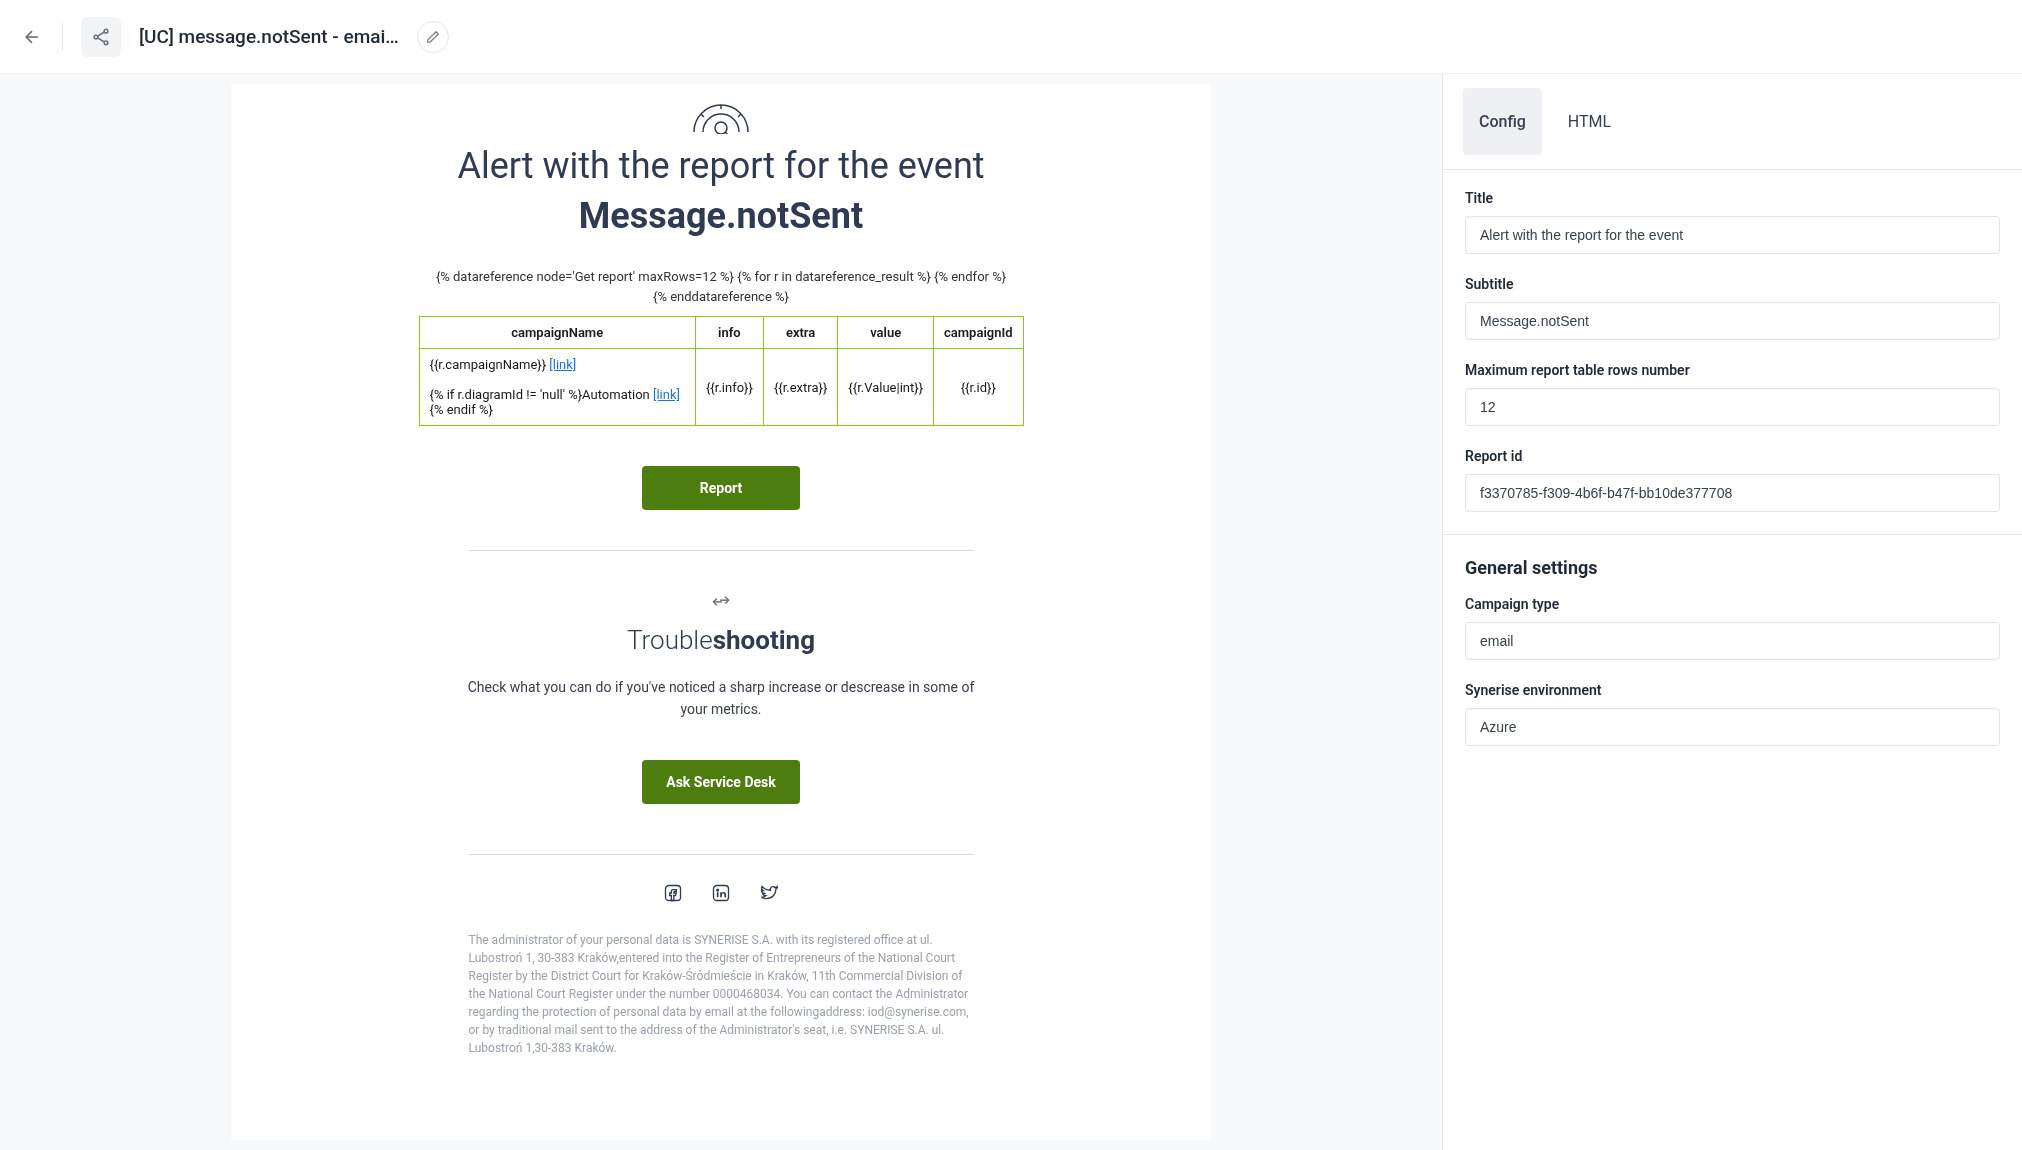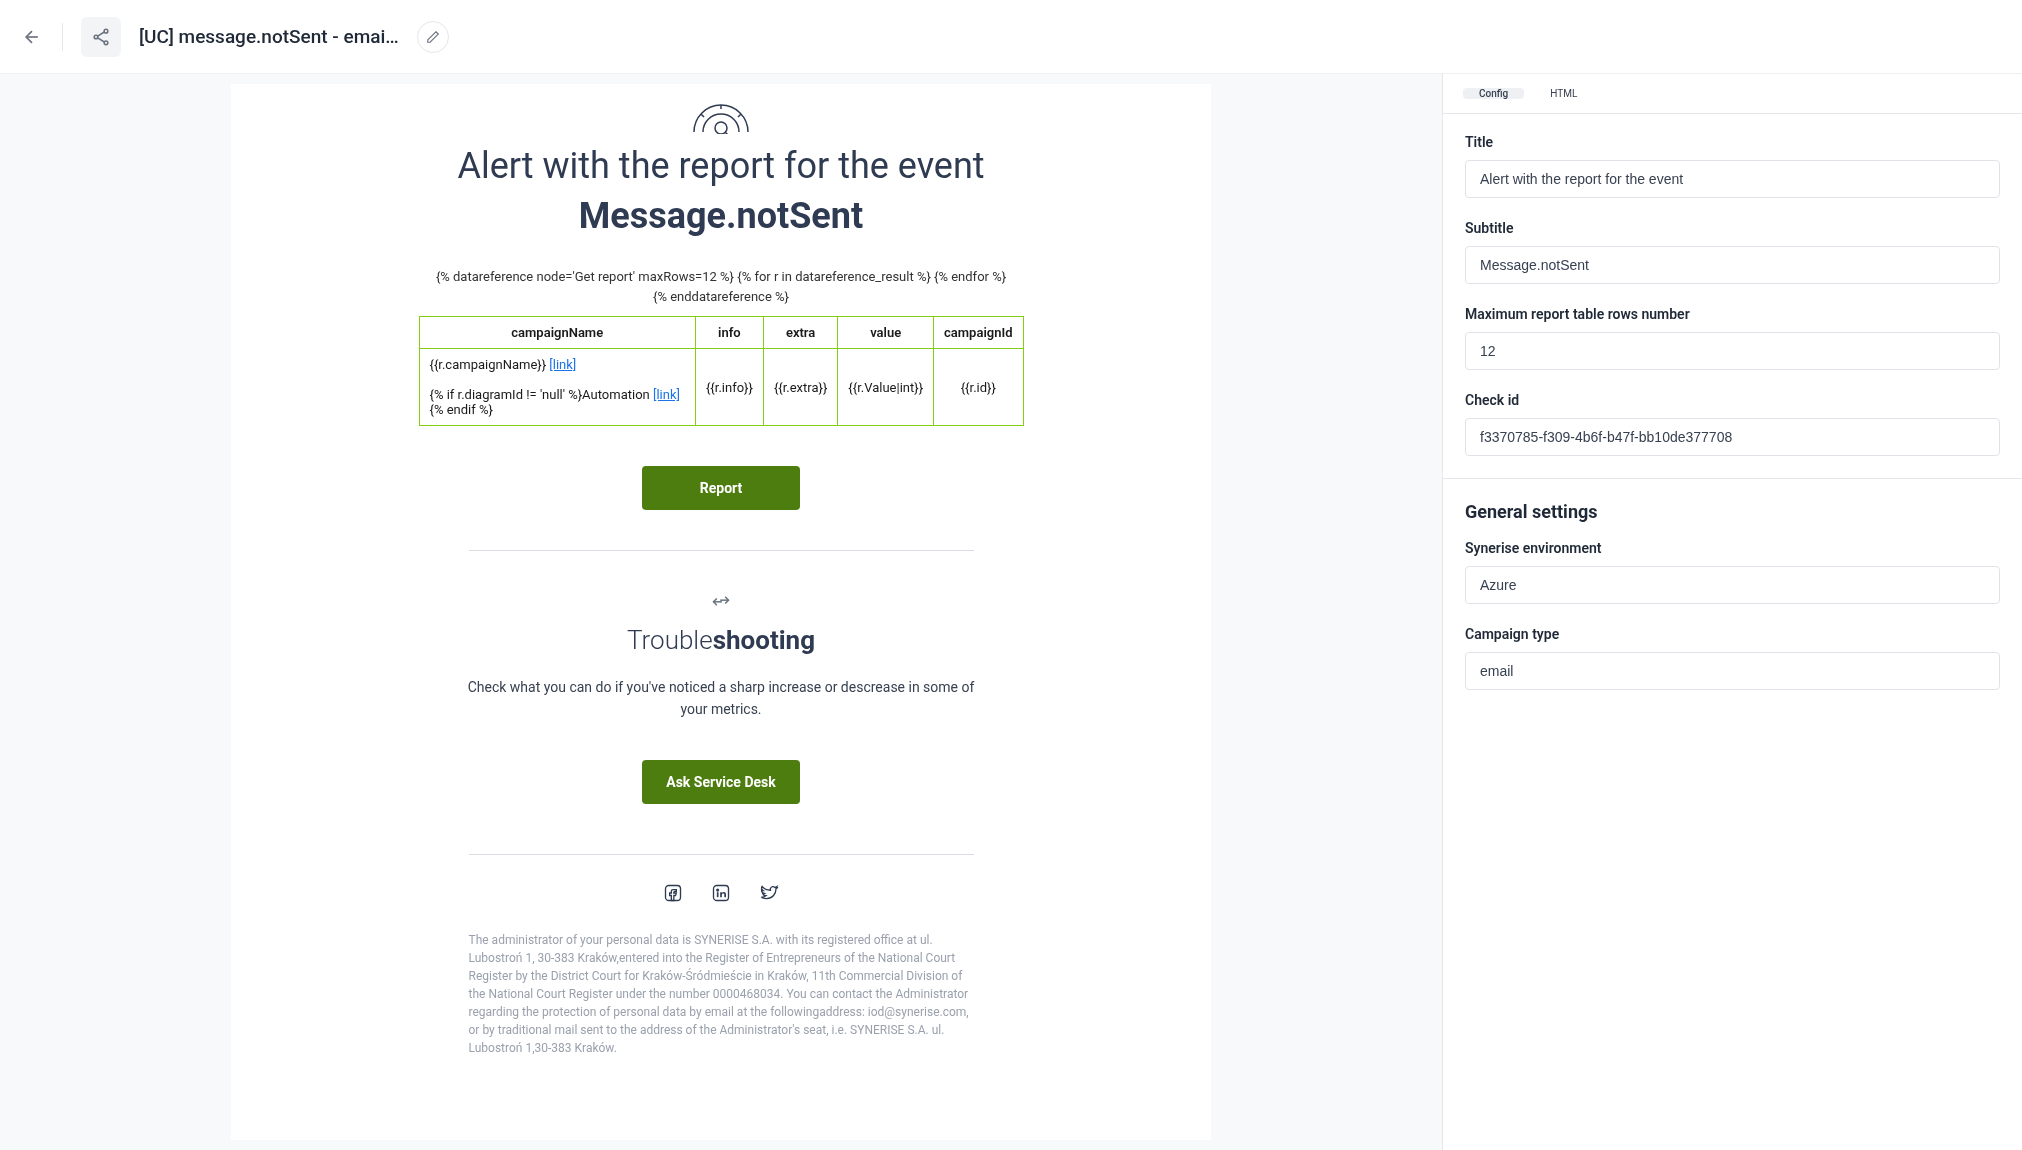--- a/index.html
+++ b/index.html
@@ -100,21 +100,21 @@
     }
 
     
     .config-panel {
       width:580px; border-left:1px solid #e5e7eb; background:#fff; overflow:auto; position:relative;
     }
     .panel-tabs {
       display:flex; gap:10px; padding:14px 20px 0;
     }
     .panel-tab {
-      padding:0 16px; font-size:10px; color:#374151; border-radius:4px; cursor:pointer;
+      padding:24px 16px; font-size:16px; color:#374151; border-radius:4px; cursor:pointer;
     }
     .panel-tab.active { background:#eef0f3; font-weight:500; }
     .panel-divider { height:1px; background:#e5e7eb; margin-top:14px; }
 
     .panel-body { padding:20px 22px; }
     .field-group { margin-bottom:22px; }
     .field-label { font-size:14px; font-weight:600; color:#1f2937; margin-bottom:10px; display:block; }
     .field-input {
       width:100%; border:1px solid #dfe3e8; border-radius:4px; padding:10px 14px; font-size:14px;
       color:#374151; background:#fff;
@@ -268,30 +268,30 @@
       </div>
       <div class="field-group">
         <label class="field-label">Subtitle</label>
         <input class="field-input" value="Message.notSent" style="">
       </div>
       <div class="field-group">
         <label class="field-label">Maximum report table rows number</label>
         <input class="field-input" value="12" style="">
       </div>
       <div class="field-group">
-        <label class="field-label">Check id</label>
+        <label class="field-label">Report id</label>
         <input class="field-input" value="f3370785-f309-4b6f-b47f-bb10de377708" style="">
       </div>
 
       <div class="section-divider-full"></div>
       <div class="section-heading">General settings</div>
 
       <div class="field-group">
+        <label class="field-label" style="font-weight:600;">Campaign type</label>
+        <input class="field-input" value="email" style="">
+      </div>
+      <div class="field-group">
         <label class="field-label" style="font-weight:600;">Synerise environment</label>
         <input class="field-input" value="Azure" style="">
       </div>
-      <div class="field-group">
-        <label class="field-label" style="font-weight:600;">Campaign type</label>
-        <input class="field-input" value="email" style="">
-      </div>
     </div>
   </div>
 </div>
 
 </body></html>

